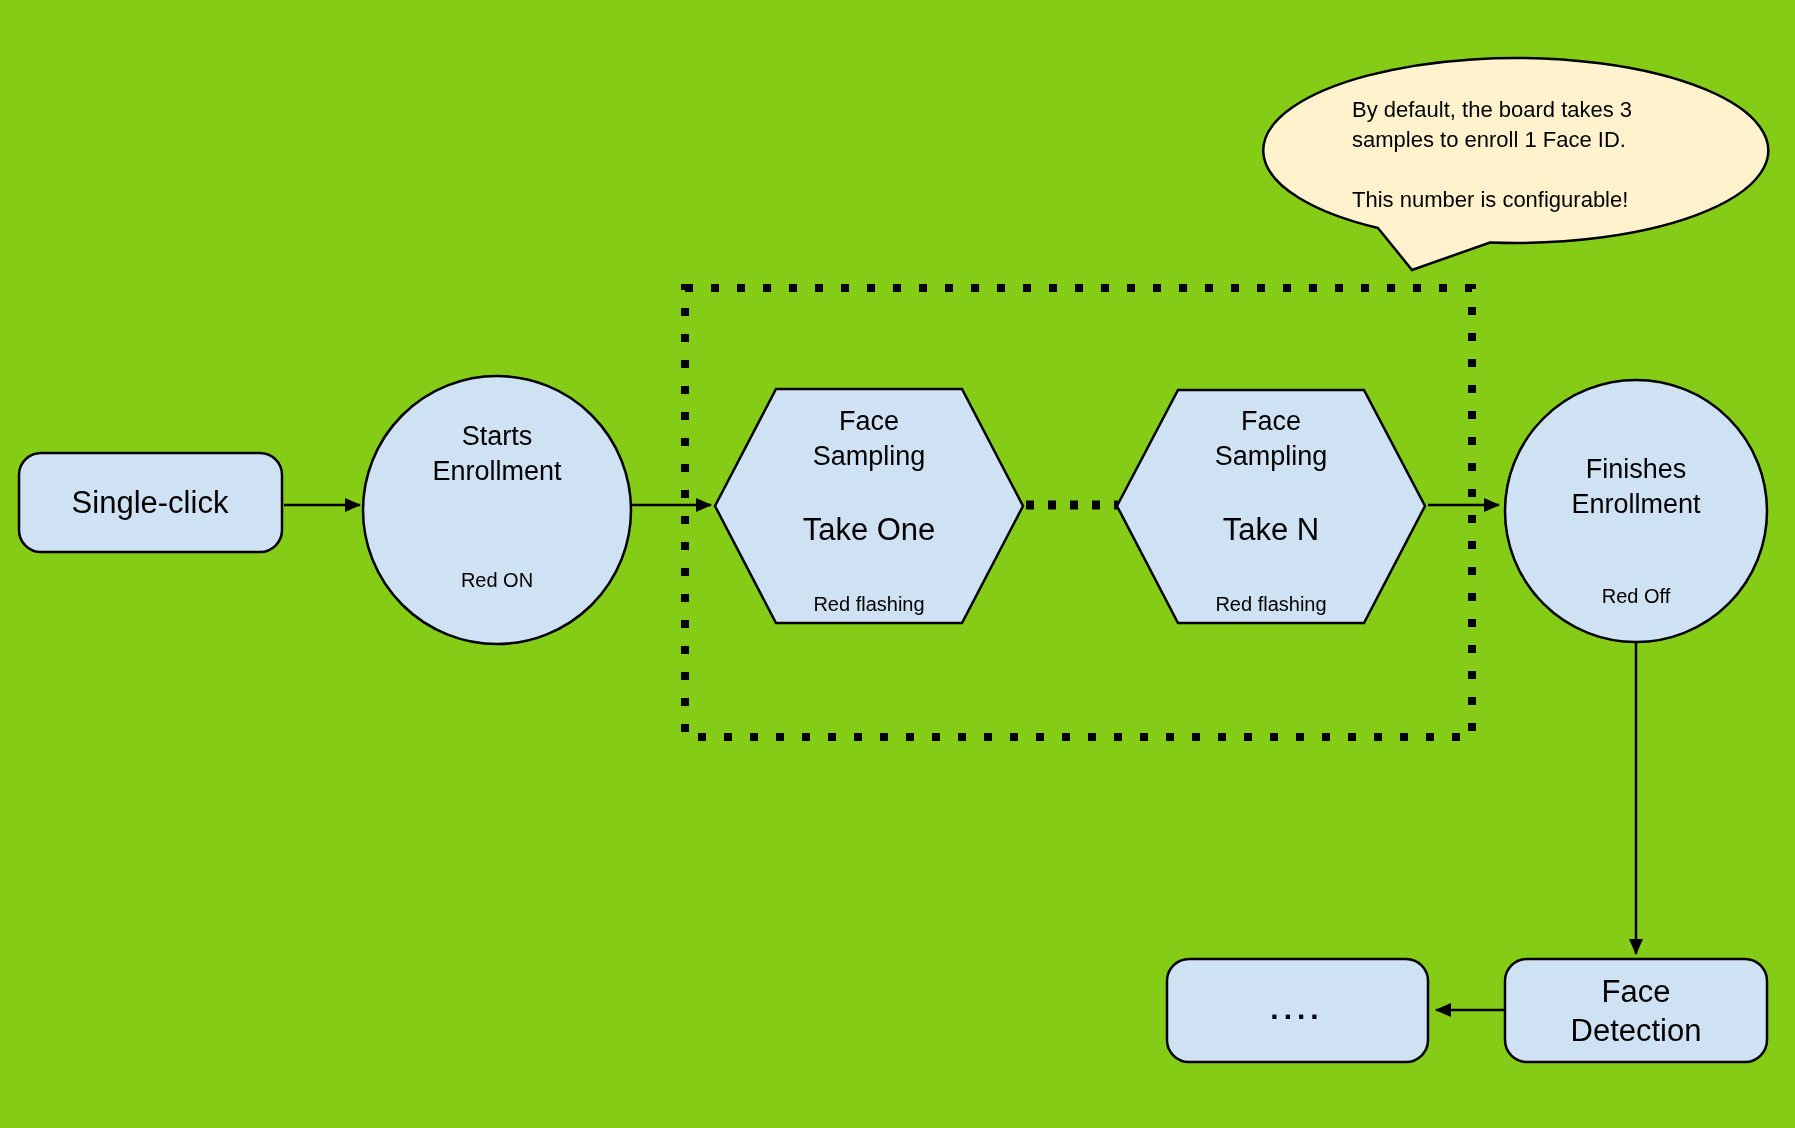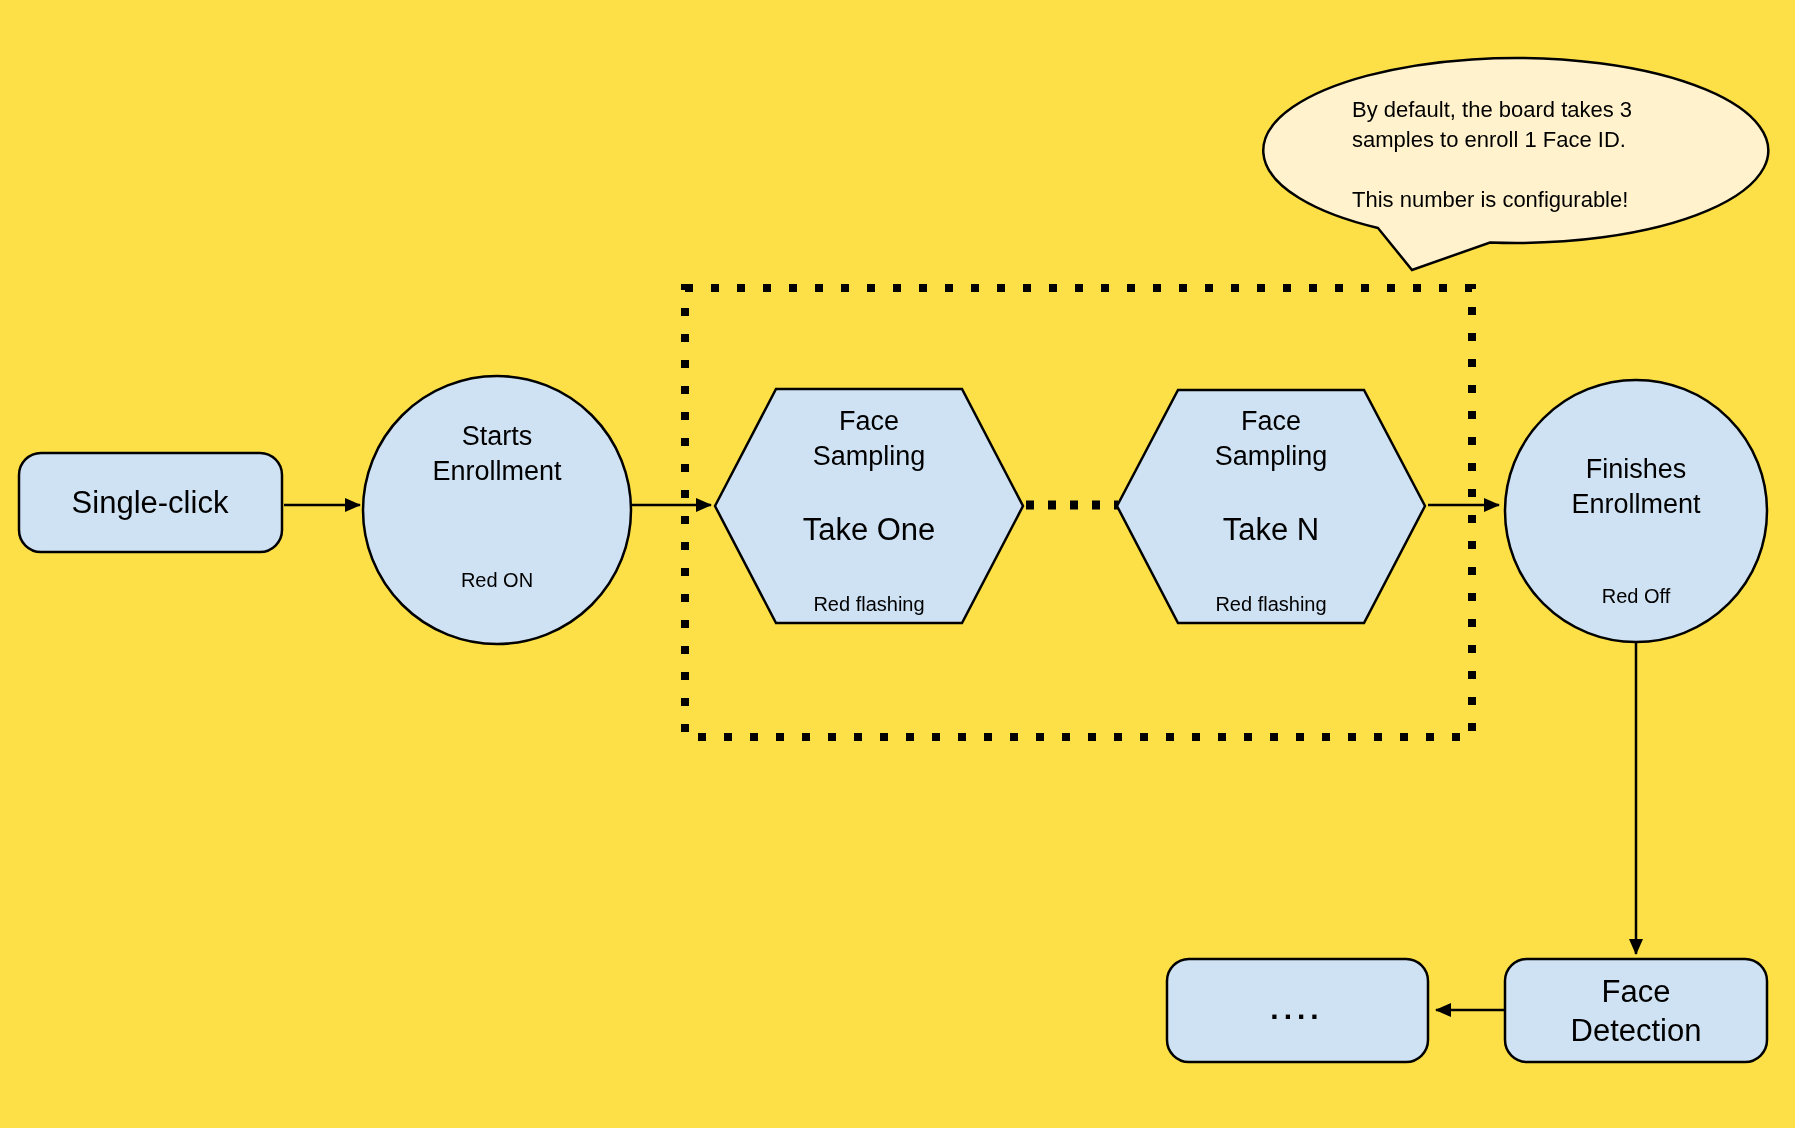--- a/index.html
+++ b/index.html
@@ -5,21 +5,21 @@
   html, body {
     margin: 0;
     padding: 0;
     background: #ffffff;
     font-family: "Liberation Sans", sans-serif;
   }
   .stage {
     position: relative;
     width: 1795px;
     height: 1128px;
-    background: #fde047;
+    background: #84cc16;
     overflow: hidden;
     text-align: right;
   }
   svg { display: block; }
   text {
     font-family: "Liberation Sans", sans-serif;
     fill: #000000;
   }
   .t-main   { font-size: 27px; }
   .t-big    { font-size: 31px; }

